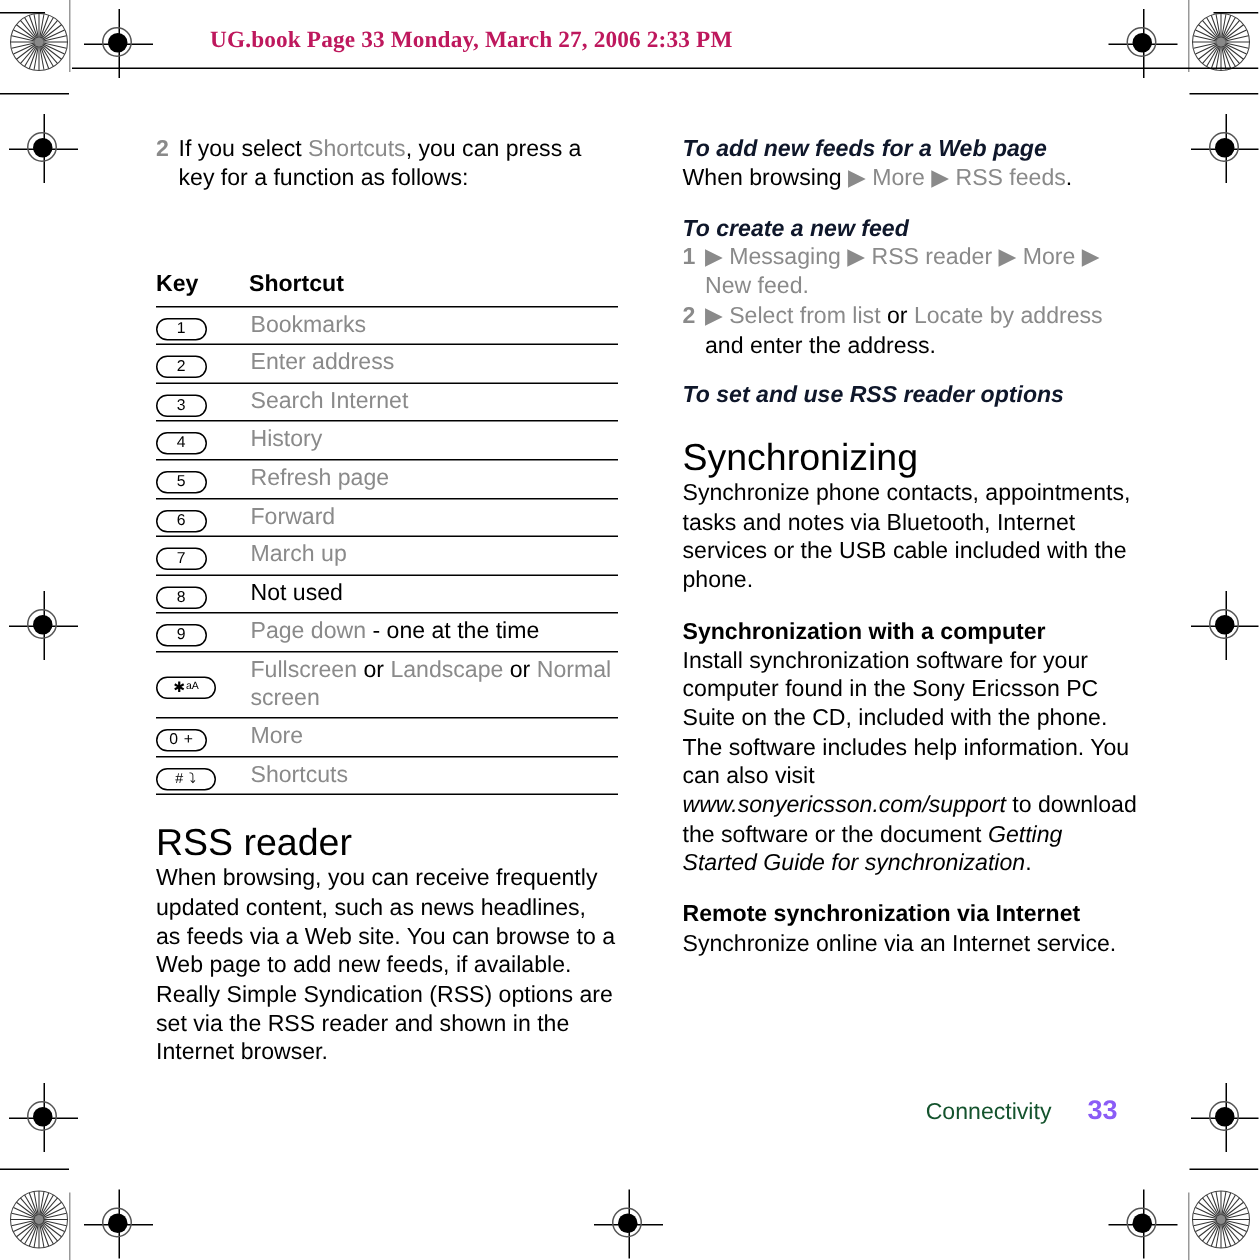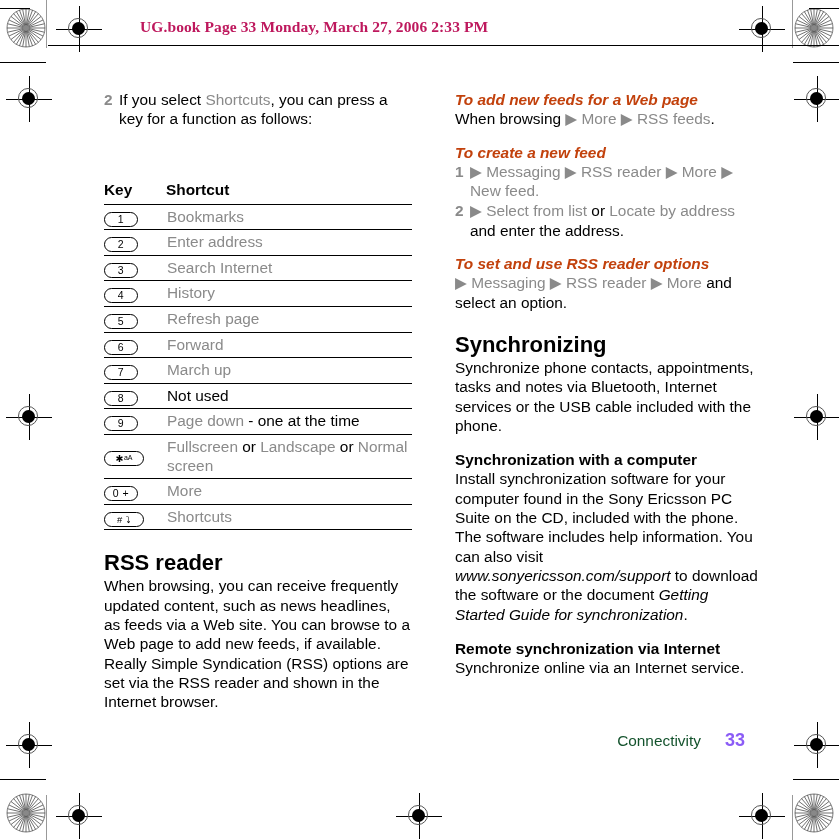--- a/index.html
+++ b/index.html
@@ -156,40 +156,40 @@
   }
   .keycap .sup {
     font-size: 7px;
     letter-spacing: 0;
     position: relative;
     top: -2px;
   }
   .keycap.wide { min-width: 40px; font-size: 9.5px; }
 
   h2.sect {
-    font-size: 22px;
-    font-weight: bold;
+    font-size: 25px;
+    font-weight: normal;
     margin: 21px 0 2px 0;
     line-height: 23px;
     color: #000;
   }
   h3.sub {
     font-size: 15.4px;
     font-weight: bold;
     margin: 15px 0 0 0;
     line-height: 19.3px;
     color: #000;
   }
   h3.subi {
     font-size: 15.4px;
     font-weight: bold;
     font-style: italic;
     margin: 14px 0 0 0;
     line-height: 19.3px;
-    color: #c2410c;
+    color: #0f172a;
   }
   h3.subi.first { margin-top: 0; }
   p.para {
     font-size: 15.4px;
     line-height: 19.3px;
     margin: 0;
     color: #000;
   }
 
   
@@ -444,21 +444,20 @@
   <div class="step">
     <span class="num">1</span>
     <span class="txt"><span class="gray">▶</span> <span class="gray">Messaging</span> <span class="gray">▶</span> <span class="gray">RSS reader</span> <span class="gray">▶</span> <span class="gray">More</span> <span class="gray">▶</span> <span class="gray">New feed.</span></span>
   </div>
   <div class="step">
     <span class="num">2</span>
     <span class="txt"><span class="gray">▶</span> <span class="gray">Select from list</span><span> or </span><span class="gray">Locate by address</span><span> and enter the address.</span></span>
   </div>
 
   <h3 class="subi">To set and use RSS reader options</h3>
-  <p class="para"><span class="gray">▶</span> <span class="gray">Messaging</span> <span class="gray">▶</span> <span class="gray">RSS reader</span> <span class="gray">▶</span> <span class="gray">More</span> <span>and select an option.</span></p>
 
   <h2 class="sect">Synchronizing</h2>
   <p class="para">Synchronize phone contacts, appointments, tasks and notes via Bluetooth, Internet services or the USB cable included with the phone.</p>
 
   <h3 class="sub">Synchronization with a computer</h3>
   <p class="para"><span>Install synchronization software for your computer found in the Sony Ericsson PC Suite on the CD, included with the phone. The software includes help information. You can also visit </span><span class="ital">www.sonyericsson.com/support</span><span> to download the software or the document </span><span class="ital">Getting Started Guide for synchronization</span><span>.</span></p>
 
   <h3 class="sub">Remote synchronization via Internet</h3>
   <p class="para">Synchronize online via an Internet service.</p>
 </div>

